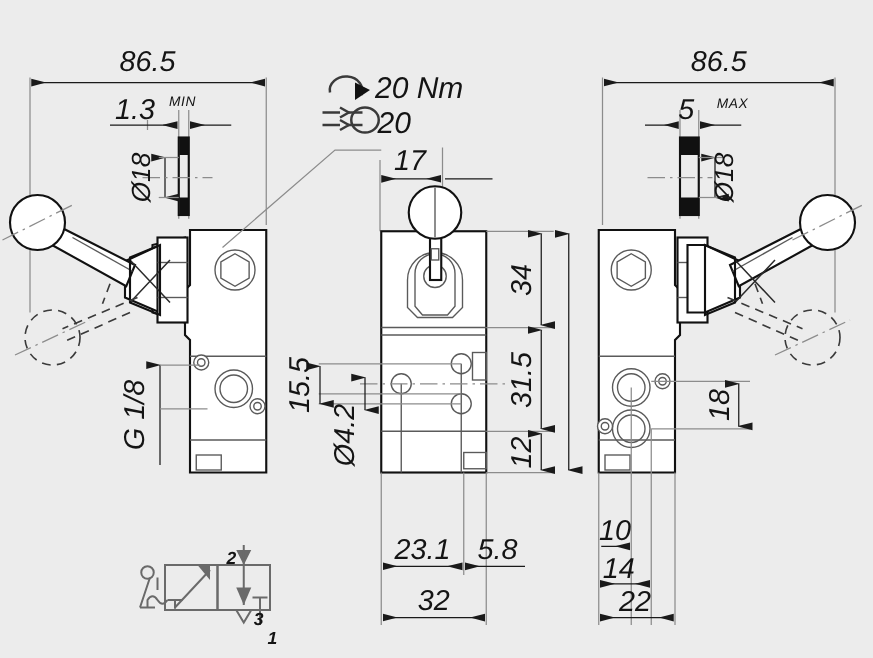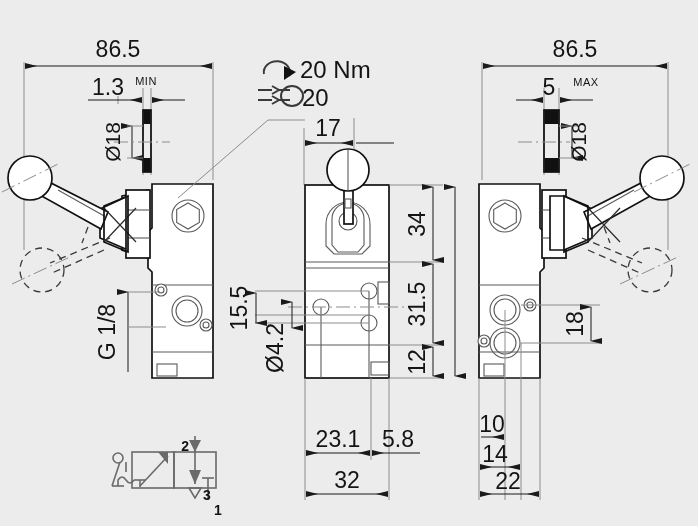--- a/index.html
+++ b/index.html
@@ -10,20 +10,21 @@
     width: 698px;
     height: 526px;
     background: #ececec;
     font-family: "Liberation Sans", sans-serif;
     overflow: hidden;
   }
   #drawing {
     position: relative;
     width: 698px;
     height: 526px;
+    font-style: italic;
   }
   svg.sheet {
     display: block;
     width: 698px;
     height: 526px;
   }
   text {
     font-family: "Liberation Sans", sans-serif;
     fill: #141414;
   }

